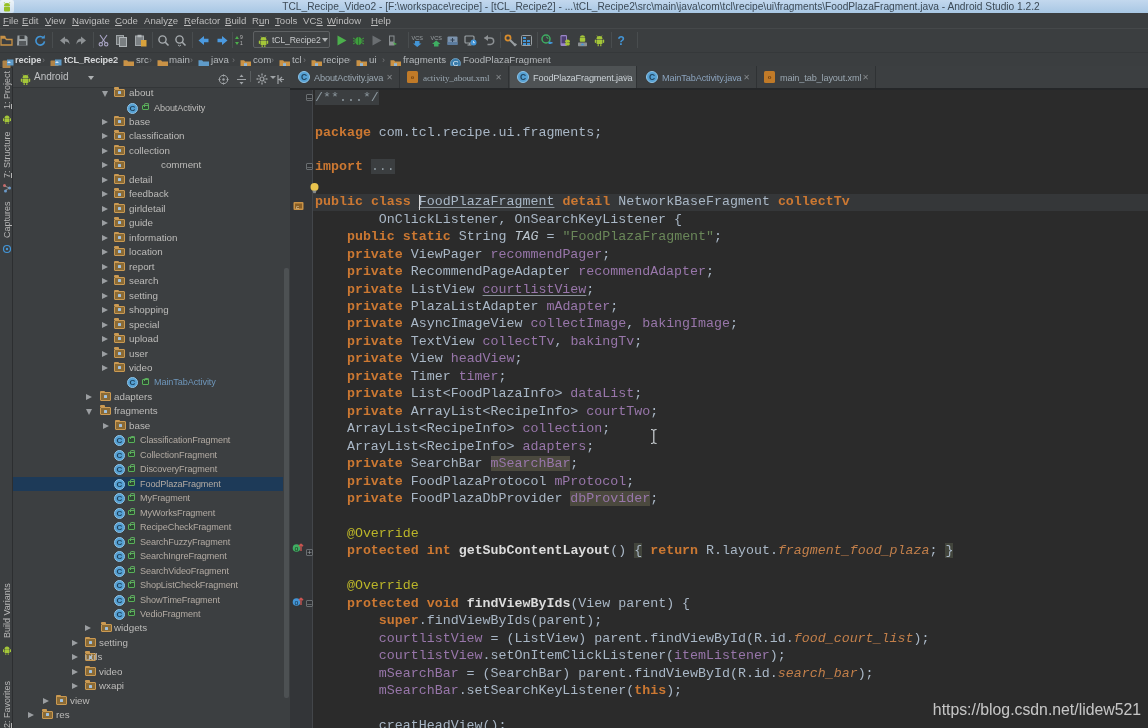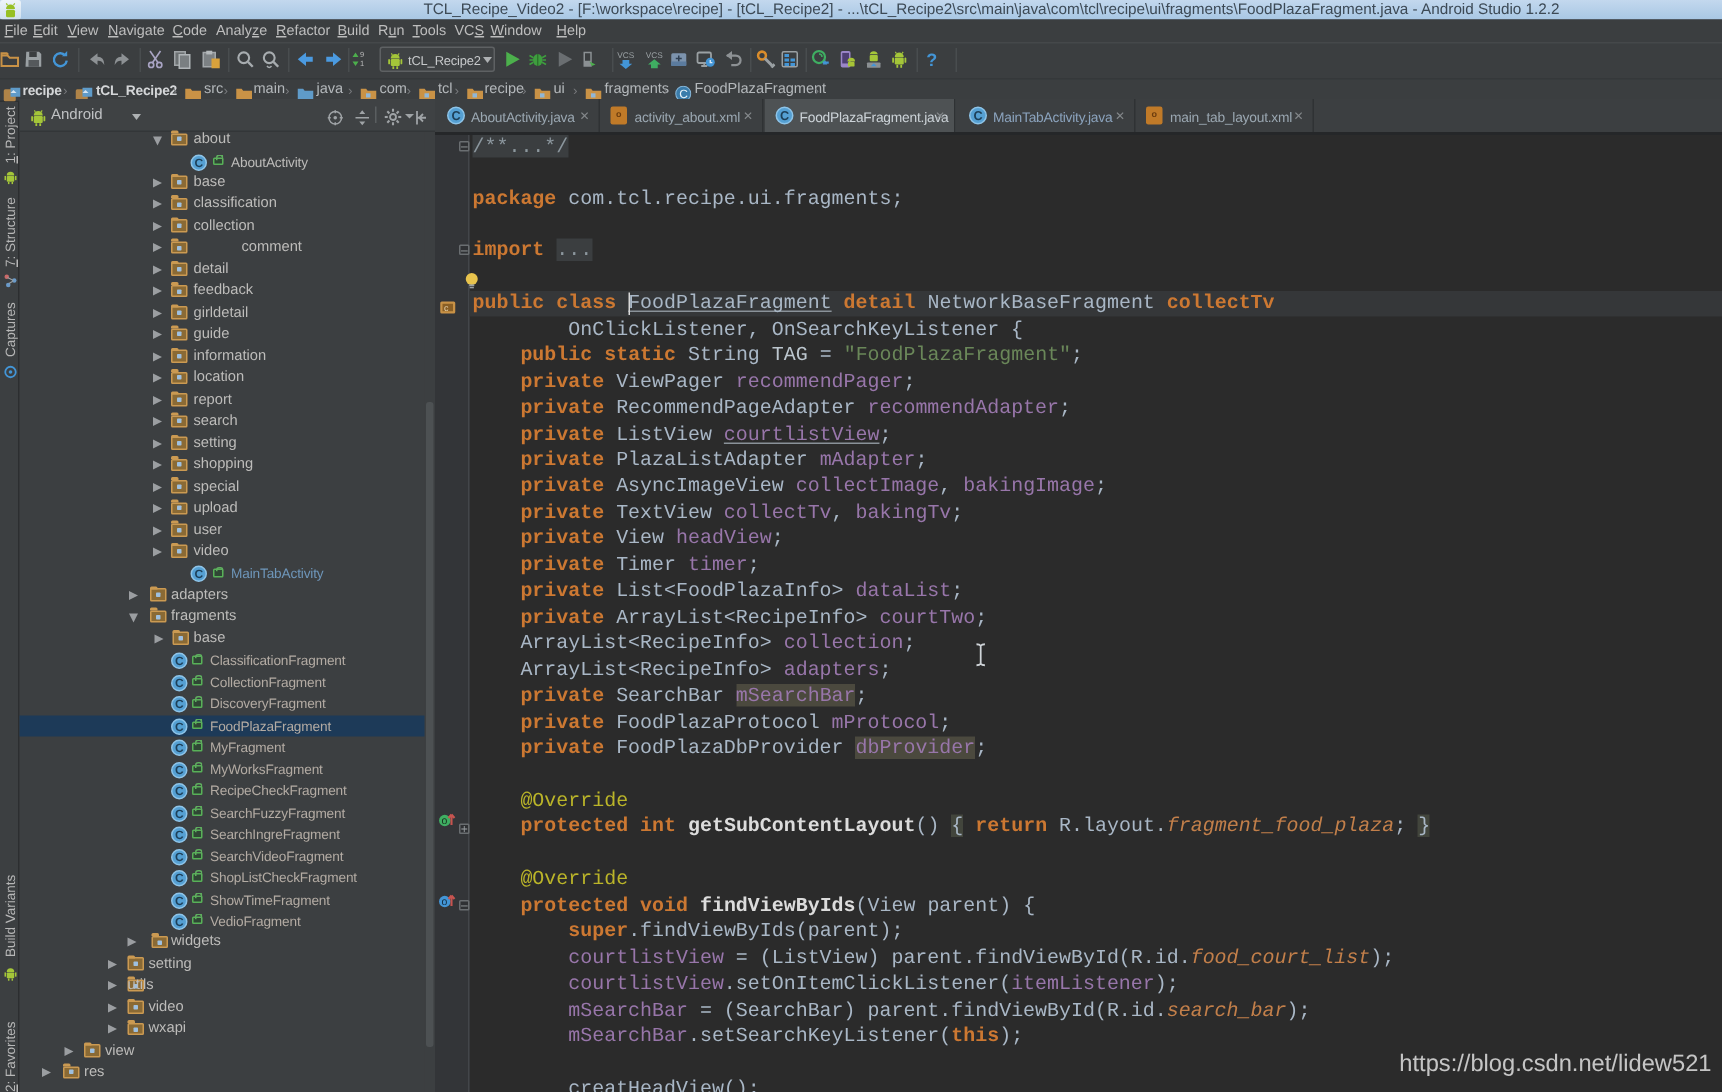--- a/index.html
+++ b/index.html
@@ -55,21 +55,21 @@
 #gutter{left:290px;top:90px;width:23px;height:638px;background:#333538;border-right:1px solid #43464a;box-sizing:border-box;}
 #editor{left:313px;top:90px;width:835px;height:638px;background:#2b2b2b;}
 #caretline{left:313px;top:193.5px;width:835px;height:17.45px;background:#353739;}
 pre.code{position:absolute;left:315px;top:88.6px;margin:0;font-family:"Liberation Mono",monospace;font-size:13.3px;line-height:17.45px;color:#a9b7c6;}
 pre.code .k{color:#cc7832;font-weight:bold;}
 pre.code .f{color:#9876aa;}
 pre.code .s{color:#6a8759;}
 pre.code .an{color:#bbb529;}
 pre.code .m{color:#dcdcdc;font-weight:bold;}
 pre.code .rc{color:#c27f4a;font-style:italic;}
-pre.code .tag{color:#bcc6ce;}
+pre.code .tag{color:#bcc6ce;font-style:italic;}
 pre.code .hl{background:#4b493e;}
 pre.code .fb{background:#42453c;}
 pre.code .fold3{background:#3b3e40;color:#8c979e;}
 pre.code .ul{text-decoration:underline;text-decoration-color:#8a9299;text-underline-offset:2px;}
 
 .gfold{position:absolute;width:7px;height:7px;border:1px solid #6a6e71;background:#2f3134;color:#9ba0a3;font-size:8px;line-height:6px;text-align:center;box-sizing:border-box;border-radius:1px;}
 
 #wm{left:0;top:701px;width:1141px;text-align:right;font-size:15.8px;color:rgba(225,225,225,0.85);}
 </style></head><body>
 
@@ -626,21 +626,21 @@
 <div class="abs" id="tsbthumb"></div>
 <div class="abs" id="tabbar"></div>
 <div class="abs" style="left:290px;top:66px;width:858px;height:22px;">
 <div class="tab" style="left:1px;width:109px;">
 <span style="position:absolute;left:7px;top:0;">
         <span class="jico" style="left:0;">C</span>
       </span>
 <span class="tab-t" style="left:23px;">AboutActivity.java</span>
 <span class="tab-x" style="right:6px;">✕</span>
     </div>
-<div class="tab" style="left:110px;width:109px;">
+<div class="tab" style="left:110px;width:109px;font-family:Liberation Serif, serif;">
 <span style="position:absolute;left:7px;top:0;">
         <span class="xico" style="left:0;">o</span>
       </span>
 <span class="tab-t" style="left:23px;">activity_about.xml</span>
 <span class="tab-x" style="right:6px;">✕</span>
     </div>
 <div class="tab active" style="left:220px;width:127px;">
 <span style="position:absolute;left:7px;top:0;">
         <span class="jico" style="left:0;">C</span>
       </span>

